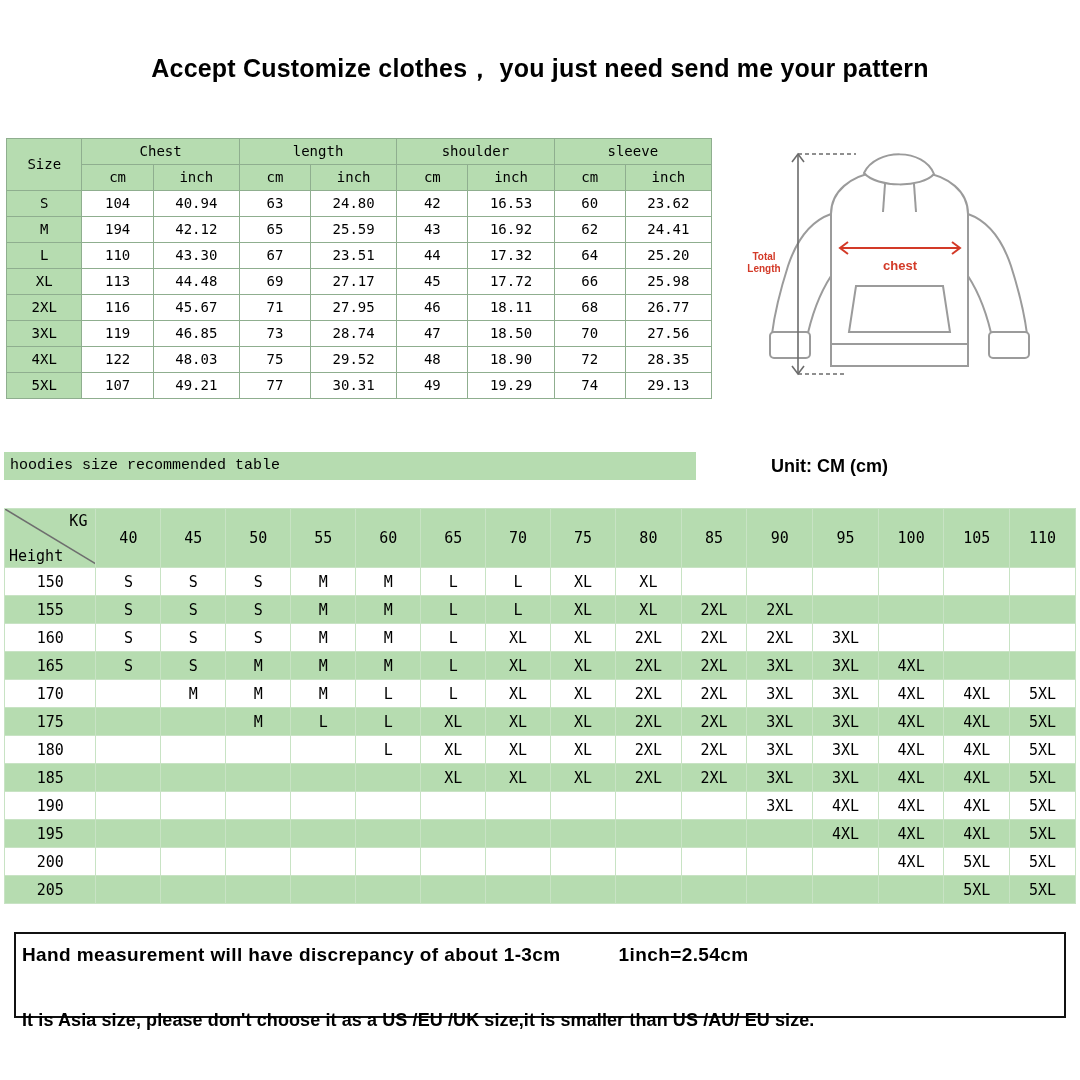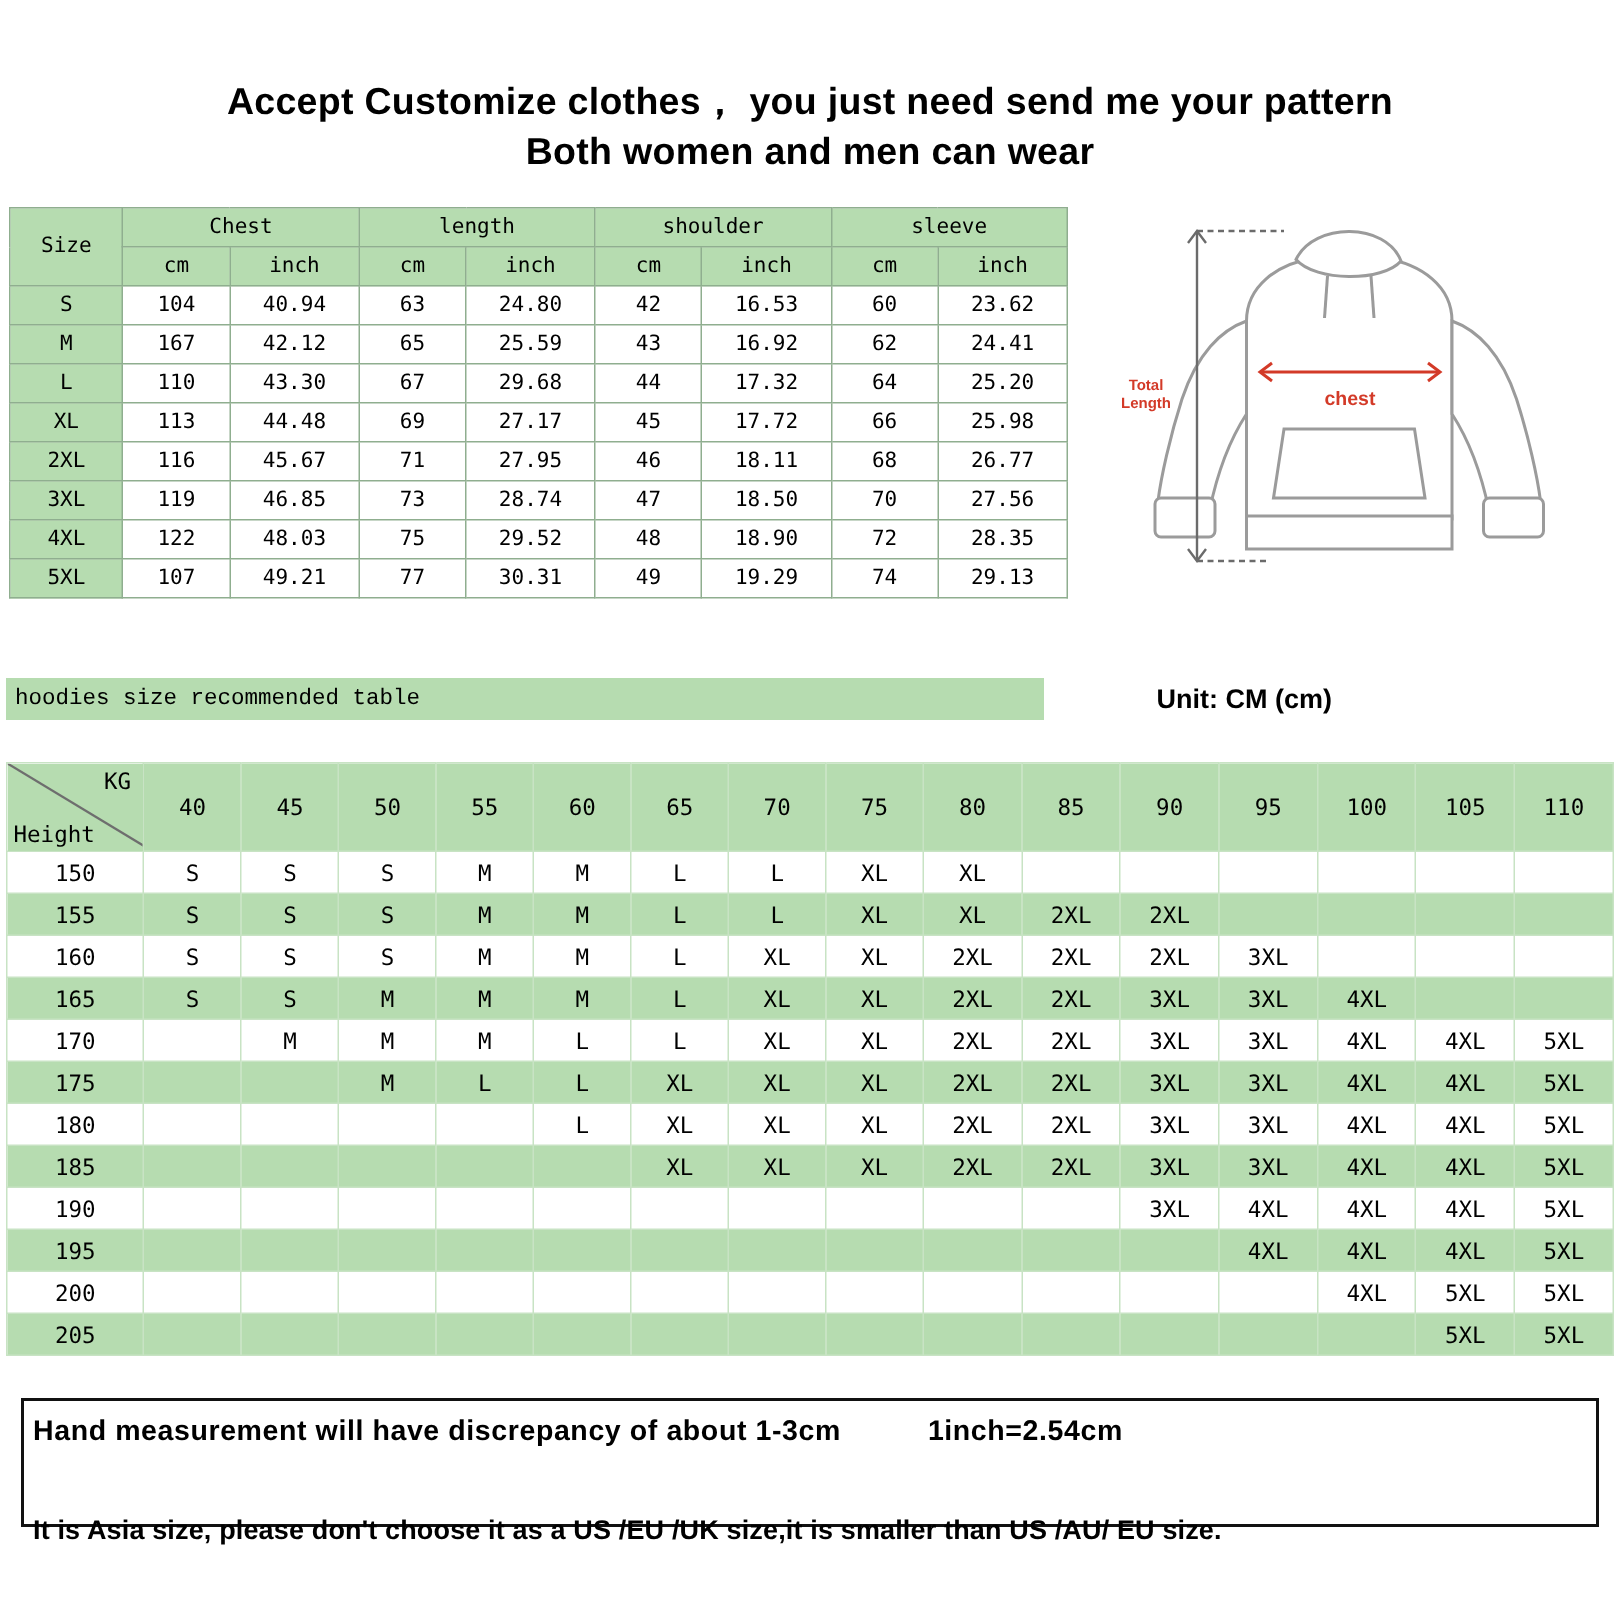--- a/index.html
+++ b/index.html
@@ -170,21 +170,20 @@
     margin-top: 28px;
   }
 </style>
 </head>
 <body>
 
 <div class="page">
 
   <div class="headline">
     <span>Accept Customize clothes， you just need send me your pattern</span>
-    <span class="l2">Both women and men can wear</span>
   </div>
 
   <table class="size-table">
     <thead>
       <tr>
         <td class="sz-col" rowspan="2">Size</td>
         <td class="grp" colspan="2">Chest</td>
         <td class="grp" colspan="2">length</td>
         <td class="grp" colspan="2">shoulder</td>
         <td class="grp" colspan="2">sleeve</td>
@@ -207,35 +206,35 @@
         <td class="val wide">40.94</td>
         <td class="val">63</td>
         <td class="val wide">24.80</td>
         <td class="val">42</td>
         <td class="val wide">16.53</td>
         <td class="val">60</td>
         <td class="val wide">23.62</td>
       </tr>
       <tr>
         <td class="sz-col">M</td>
-        <td class="val">167</td>
+        <td class="val">194</td>
         <td class="val wide">42.12</td>
         <td class="val">65</td>
         <td class="val wide">25.59</td>
         <td class="val">43</td>
         <td class="val wide">16.92</td>
         <td class="val">62</td>
         <td class="val wide">24.41</td>
       </tr>
       <tr>
         <td class="sz-col">L</td>
         <td class="val">110</td>
         <td class="val wide">43.30</td>
         <td class="val">67</td>
-        <td class="val wide">29.68</td>
+        <td class="val wide">23.51</td>
         <td class="val">44</td>
         <td class="val wide">17.32</td>
         <td class="val">64</td>
         <td class="val wide">25.20</td>
       </tr>
       <tr>
         <td class="sz-col">XL</td>
         <td class="val">113</td>
         <td class="val wide">44.48</td>
         <td class="val">69</td>

